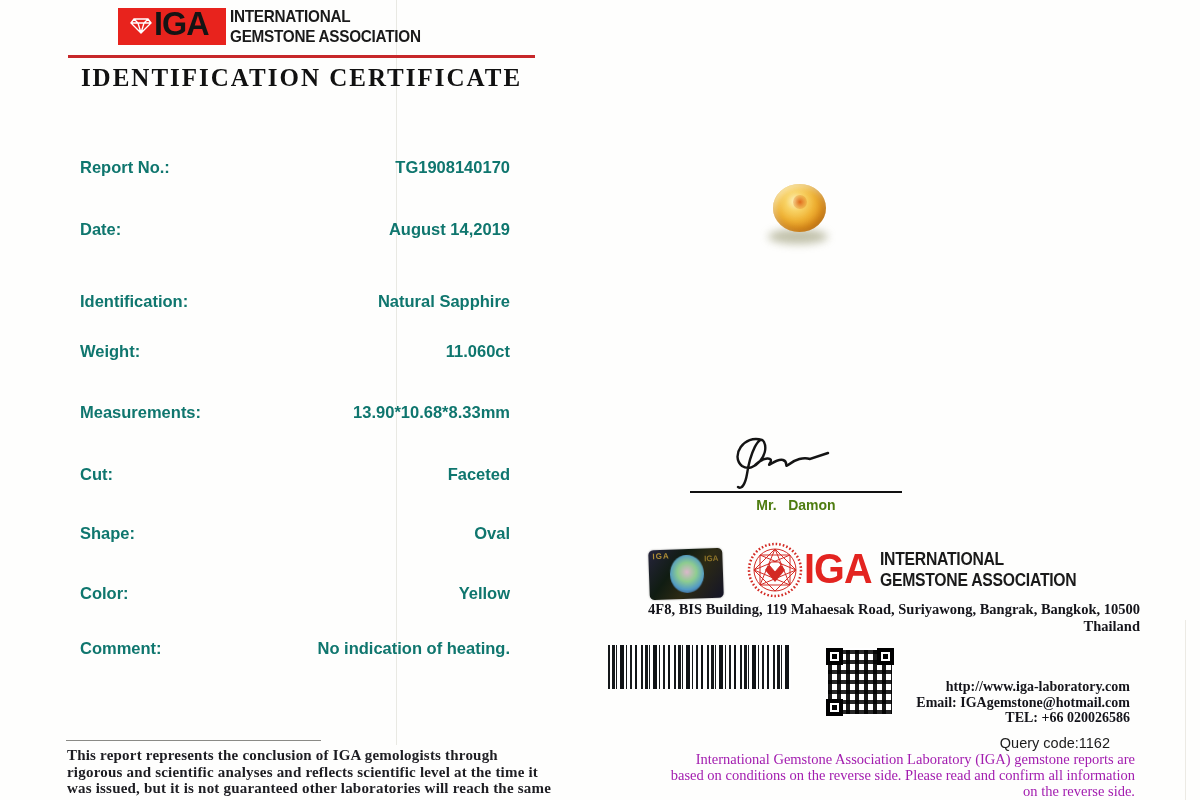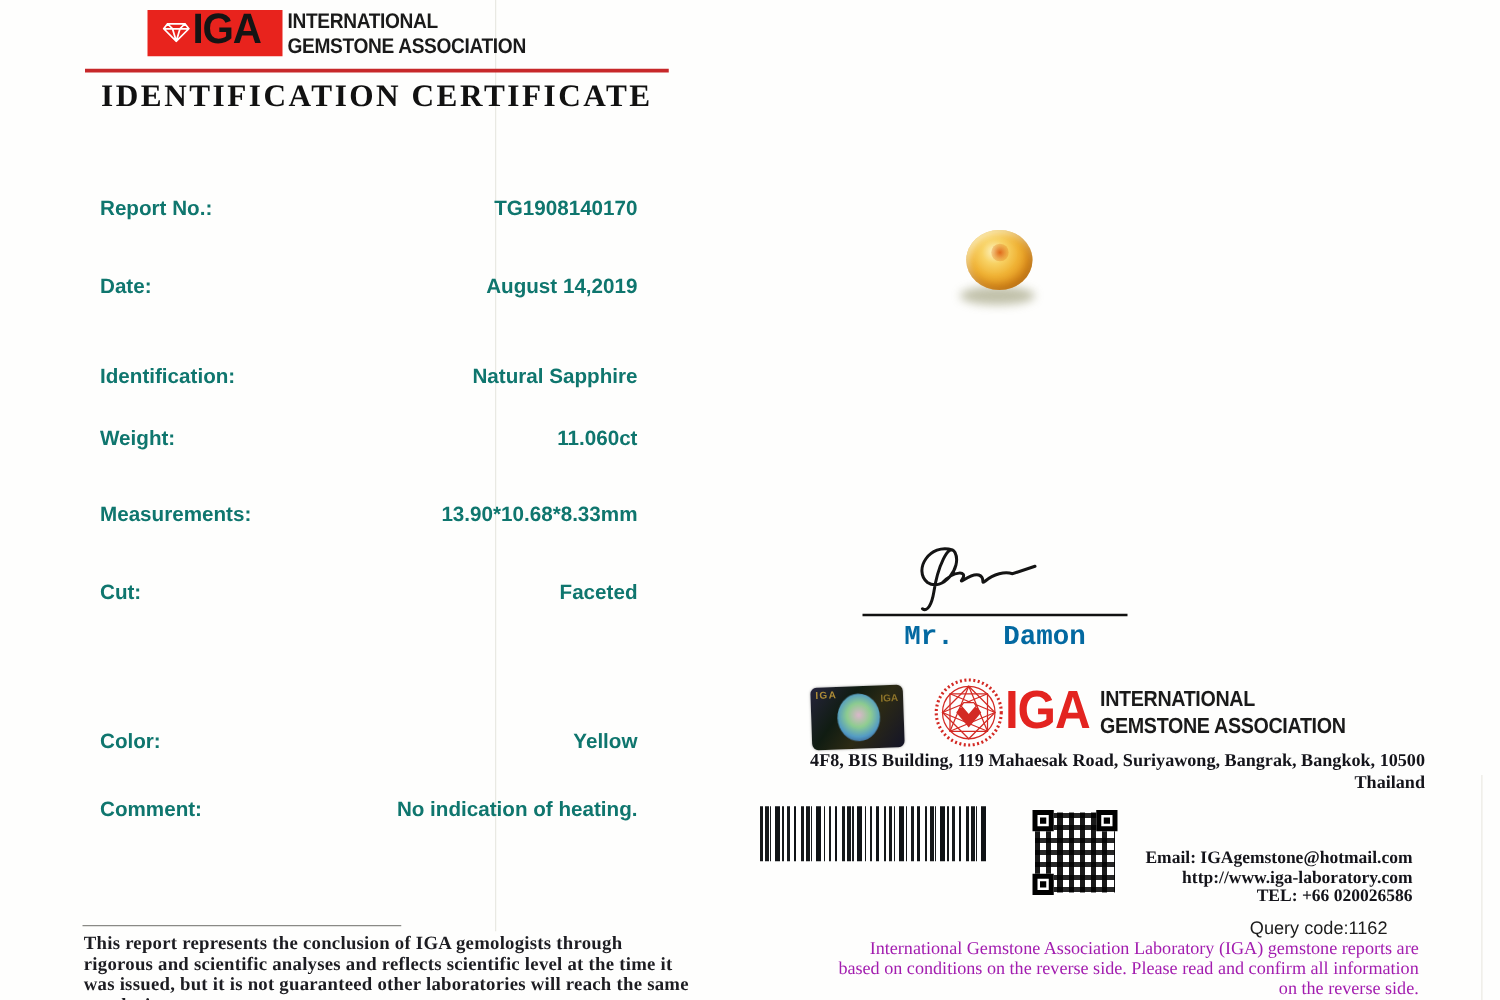--- a/index.html
+++ b/index.html
@@ -41,21 +41,21 @@
        background:radial-gradient(circle at 42% 36%,#fdf4c4 0%,#f8d264 22%,#f0b335 45%,#e89a22 65%,#d4861c 82%,#c0761c 100%);
        box-shadow:inset -3px -4px 8px rgba(160,90,10,.55), inset 2px 3px 6px rgba(255,250,210,.8);
        filter:blur(.4px);}
   .gem:after{content:"";position:absolute;left:38%;top:22%;width:26%;height:30%;border-radius:50%;
              background:radial-gradient(circle,#e06a18 0%,rgba(224,120,24,.45) 55%,transparent 100%);}
 
   
   .sig-svg{position:absolute;left:722px;top:430px;}
   .sig-line{position:absolute;left:690px;top:491px;width:212px;height:2px;background:#111;}
   .signatory{position:absolute;left:690px;top:497px;width:212px;text-align:center;
-             font-family:Liberation Mono, monospace;font-weight:bold;font-size:22px;color:#0369a1;
+             font-family:Liberation Sans, sans-serif;font-weight:bold;font-size:14px;color:#4d7c0f;
              white-space:pre;}
 
   
   .hologram{position:absolute;left:649px;top:549px;width:74px;height:50px;border-radius:5px;
             background:linear-gradient(128deg,#26243c 0%,#101c12 35%,#2c2a14 60%,#141428 100%);
             transform:rotate(-2deg);box-shadow:0 0 2px rgba(0,0,0,.4);overflow:hidden;}
   .hologram .holo-circle{position:absolute;left:21px;top:6px;width:34px;height:38px;border-radius:50%;
             background:radial-gradient(circle at 50% 45%,#f0c8e0 0%,#9adf9e 35%,#58a8d8 65%,#28306a 100%);
             opacity:.9;filter:blur(.6px);}
   .hologram .holo-text{position:absolute;left:4px;top:2px;font-size:8px;font-weight:bold;color:#c8a03a;
@@ -132,20 +132,24 @@
     <span class="val">11.060ct</span>
   </div>
   <div class="frow r4">
     <span>Measurements:</span>
     <span class="val">13.90*10.68*8.33mm</span>
   </div>
   <div class="frow r5">
     <span>Cut:</span>
     <span class="val">Faceted</span>
   </div>
+  <div class="frow r6">
+    <span>Shape:</span>
+    <span class="val">Oval</span>
+  </div>
   <div class="frow r7">
     <span>Color:</span>
     <span class="val">Yellow</span>
   </div>
   <div class="frow r8">
     <span>Comment:</span>
     <span class="val">No indication of heating.</span>
   </div>
 
   <div class="disc-line"></div>
@@ -189,20 +193,20 @@
   <div class="address">4F8, BIS Building, 119 Mahaesak Road, Suriyawong, Bangrak, Bangkok, 10500 Thailand</div>
 
   <div class="barcode"></div>
   <div class="qr">
     <div class="modules"></div>
     <div class="finder f-tl"></div>
     <div class="finder f-tr"></div>
     <div class="finder f-bl"></div>
   </div>
   <div class="contact">
+    <div>http://www.iga-laboratory.com</div>
     <div>Email: IGAgemstone@hotmail.com</div>
-    <div>http://www.iga-laboratory.com</div>
     <div>TEL: +66 020026586</div>
   </div>
   <div class="query-code">Query code:1162</div>
   <div class="reverse-note">International Gemstone Association Laboratory (IGA) gemstone reports are based on conditions on the reverse side. Please  read and confirm all information on the reverse side.</div>
 
 </div>
 
 </body></html>

